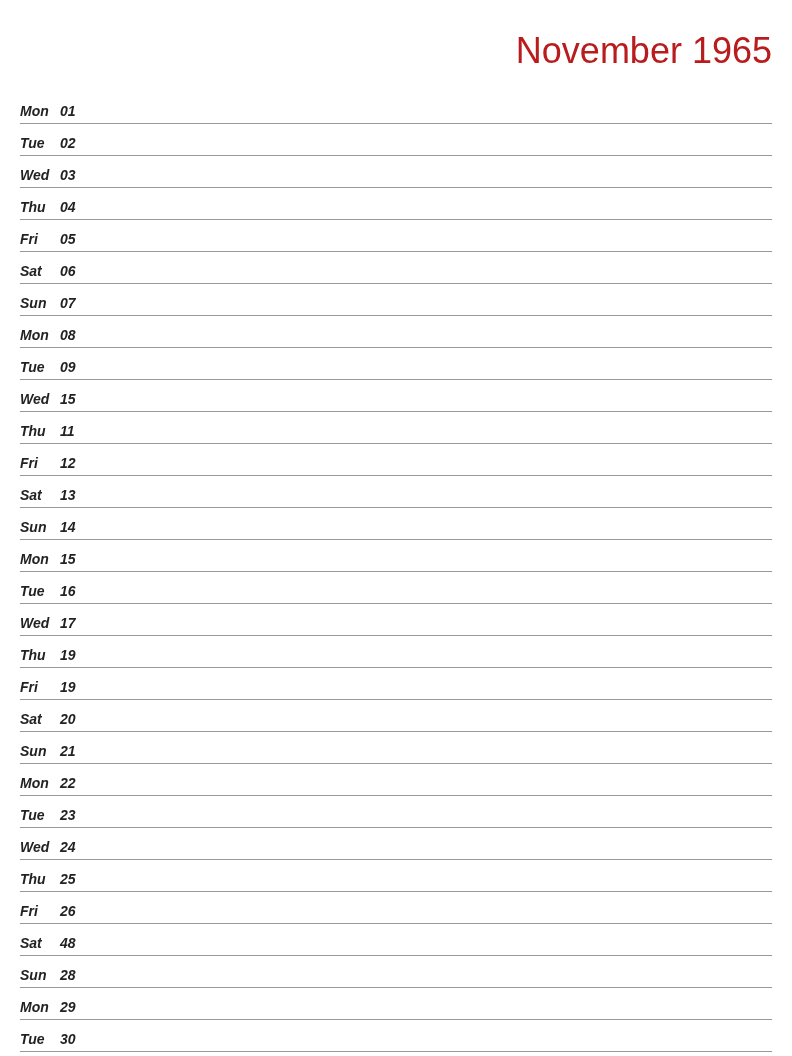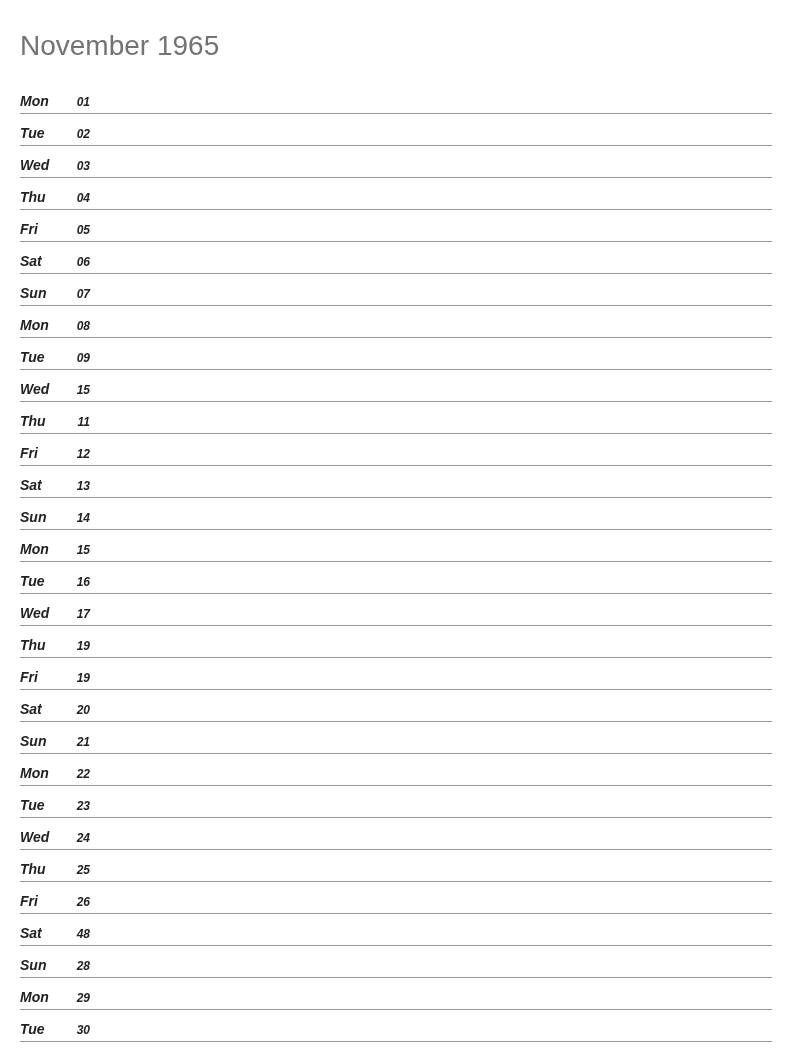--- a/index.html
+++ b/index.html
@@ -10,24 +10,24 @@
 
     body {
       width: 792px;
       min-height: 1056px;
       background: #ffffff;
       font-family: Arial, sans-serif;
       padding: 20px 20px 20px 20px;
     }
 
     .page-title {
-      text-align: left;
-      font-size: 28px;
+      text-align: right;
+      font-size: 36px;
       font-weight: normal;
-      color: #737373;
+      color: #b91c1c;
       margin-bottom: 20px;
       margin-top: 10px;
     }
 
     .calendar-grid {
       width: 100%;
       font-style: italic;
     }
 
     .calendar-row {
@@ -43,26 +43,26 @@
       width: 40px;
       font-size: 14px;
       font-weight: bold;
       color: #222;
       flex-shrink: 0;
       padding-bottom: 2px;
     }
 
     .day-number {
       width: 30px;
-      font-size: 12px;
+      font-size: 14px;
       font-weight: bold;
       color: #222;
       flex-shrink: 0;
       padding-bottom: 2px;
-      text-align: right;
+      text-align: left;
     }
 
     .day-line {
       flex: 1;
     }
   </style>
 </head>
 <body>
 
 <h1 class="page-title">November 1965</h1>

